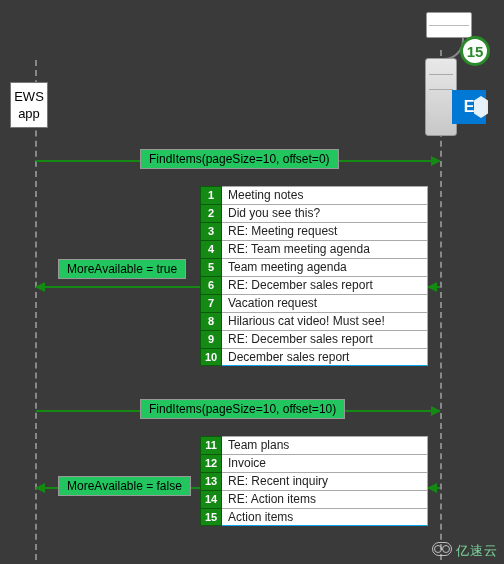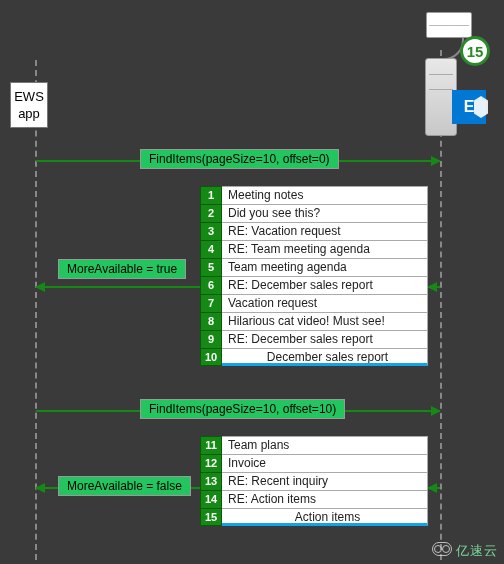--- a/index.html
+++ b/index.html
@@ -177,21 +177,21 @@
     background: #fff;
     color: #222;
     padding-left: 6px;
     font-size: 12px;
     border: 1px solid #aaa;
     border-left: none;
     border-bottom: none;
     white-space: nowrap;
     overflow: hidden;
   }
-  .row:last-child .txt { border-bottom: 3px solid #0ea5e9; text-align: center; }
+  .row:last-child .txt { border-bottom: 1px solid #0ea5e9; }
 
   
   .watermark {
     position: absolute;
     right: 6px; bottom: 4px;
     color: #86efac;
     font-size: 13px;
     letter-spacing: 1px;
     opacity: .85;
     display:flex; align-items:flex-start; gap:4px;
@@ -240,21 +240,21 @@
       <div class="row">
         <div class="num">1</div>
         <div class="txt">Meeting notes</div>
       </div>
       <div class="row">
         <div class="num">2</div>
         <div class="txt">Did you see this?</div>
       </div>
       <div class="row">
         <div class="num">3</div>
-        <div class="txt">RE: Vacation request</div>
+        <div class="txt">RE: Meeting request</div>
       </div>
       <div class="row">
         <div class="num">4</div>
         <div class="txt">RE: Team meeting agenda</div>
       </div>
       <div class="row">
         <div class="num">5</div>
         <div class="txt">Team meeting agenda</div>
       </div>
       <div class="row">

